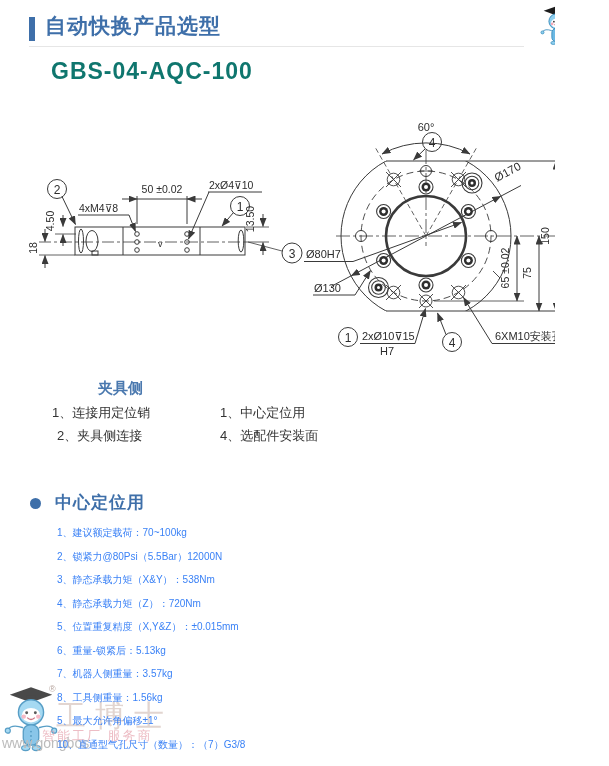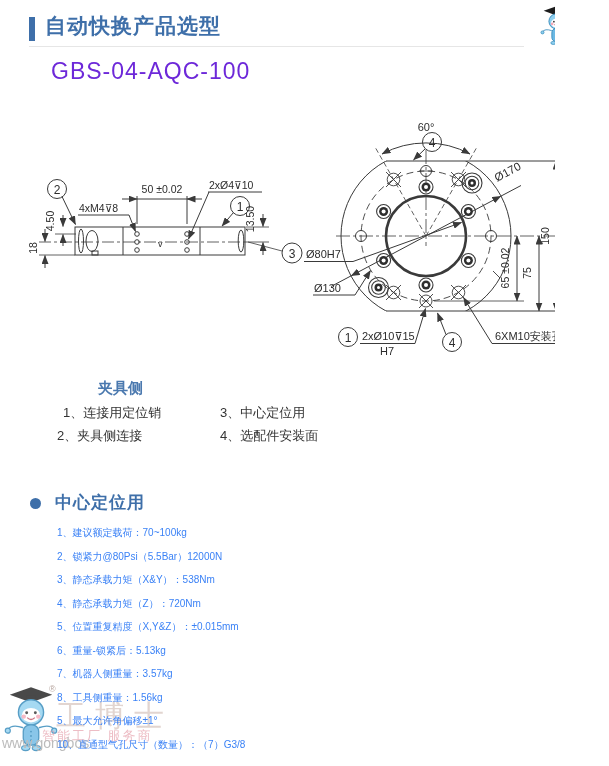--- a/index.html
+++ b/index.html
@@ -3,21 +3,21 @@
 <meta charset="utf-8">
 <style>
   html,body{margin:0;padding:0;background:#fff;}
   #page{position:relative;width:555px;height:766px;background:#ffffff;overflow:hidden;
         font-family:"Liberation Sans","DejaVu Sans",sans-serif;}
   .abs{position:absolute;}
   
   #accent-bar{left:29px;top:17px;width:6px;height:24px;background:#3e6fa9;}
   #header-title{left:45px;top:12px;font-size:21px;font-weight:bold;color:#3e6fa9;letter-spacing:1px;}
   #header-divider{left:29px;top:46px;width:495px;height:1px;background:#e6e6e6;}
-  #model-title{left:51px;top:58px;font-size:23px;font-weight:normal;color:#6d28d9;letter-spacing:1px;}
+  #model-title{left:51px;top:58px;font-size:23px;font-weight:bold;color:#0f766e;letter-spacing:1px;}
   
   #drawing{left:0;top:95px;z-index:1;}
   
   #legend-title{left:57px;top:379px;font-size:15px;font-weight:bold;color:#4b79af;z-index:1;margin-left:41px;}
   .legend-item{font-size:13px;color:#333;z-index:1;}
   
   #param-bullet{left:30px;top:498px;width:11px;height:11px;border-radius:50%;background:#3e6fa9;z-index:1;}
   #param-title{left:55px;top:491px;font-size:17px;font-weight:bold;color:#3e6fa9;letter-spacing:1px;z-index:1;}
   #param-list{left:57px;top:521px;width:540px;line-height:23.5px;font-size:10px;color:#3b82f6;z-index:1;}
   
@@ -267,23 +267,23 @@
         <line x1="446" y1="334.5" x2="437.5" y2="313" marker-end="url(#ar)"></line>
 
         <text x="495" y="340" font-size="11" fill="#2c2c2c" stroke="none">6XM10安装孔</text>
         <line x1="492" y1="343.5" x2="580" y2="343.5"></line>
         <line x1="492" y1="343.5" x2="463.5" y2="297.5" marker-end="url(#ar)"></line>
       </g>
     </g>
   </svg>
 
   <div class="abs" id="legend-title">夹具侧</div>
-  <div class="abs legend-item" style="left:63px;top:404px">1、连接用定位销</div>
+  <div class="abs legend-item" style="left:52px;top:404px">1、连接用定位销</div>
   <div class="abs legend-item" style="left:57px;top:427px">2、夹具侧连接</div>
-  <div class="abs legend-item" style="left:220px;top:404px">3、中心定位用</div>
+  <div class="abs legend-item" style="left:220px;top:404px">1、中心定位用</div>
   <div class="abs legend-item" style="left:220px;top:427px">4、选配件安装面</div>
 
   <div class="abs" id="param-bullet"></div>
   <div class="abs" id="param-title">中心定位用</div>
   <div class="abs" id="param-list">
     <div>1、建议额定载荷：70~100kg</div>
     <div>2、锁紧力@80Psi（5.5Bar）12000N</div>
     <div>3、静态承载力矩（X&amp;Y）：538Nm</div>
     <div>4、静态承载力矩（Z）：720Nm</div>
     <div>5、位置重复精度（X,Y&amp;Z）：±0.015mm</div>

